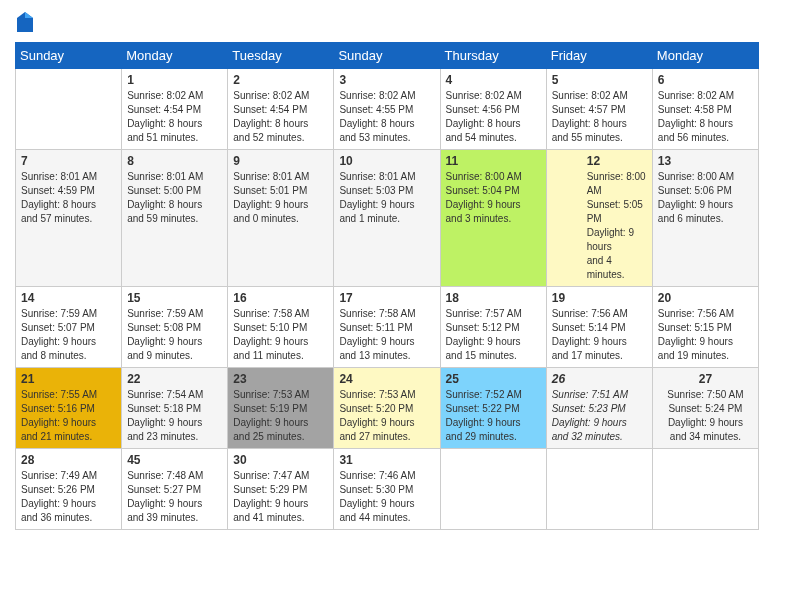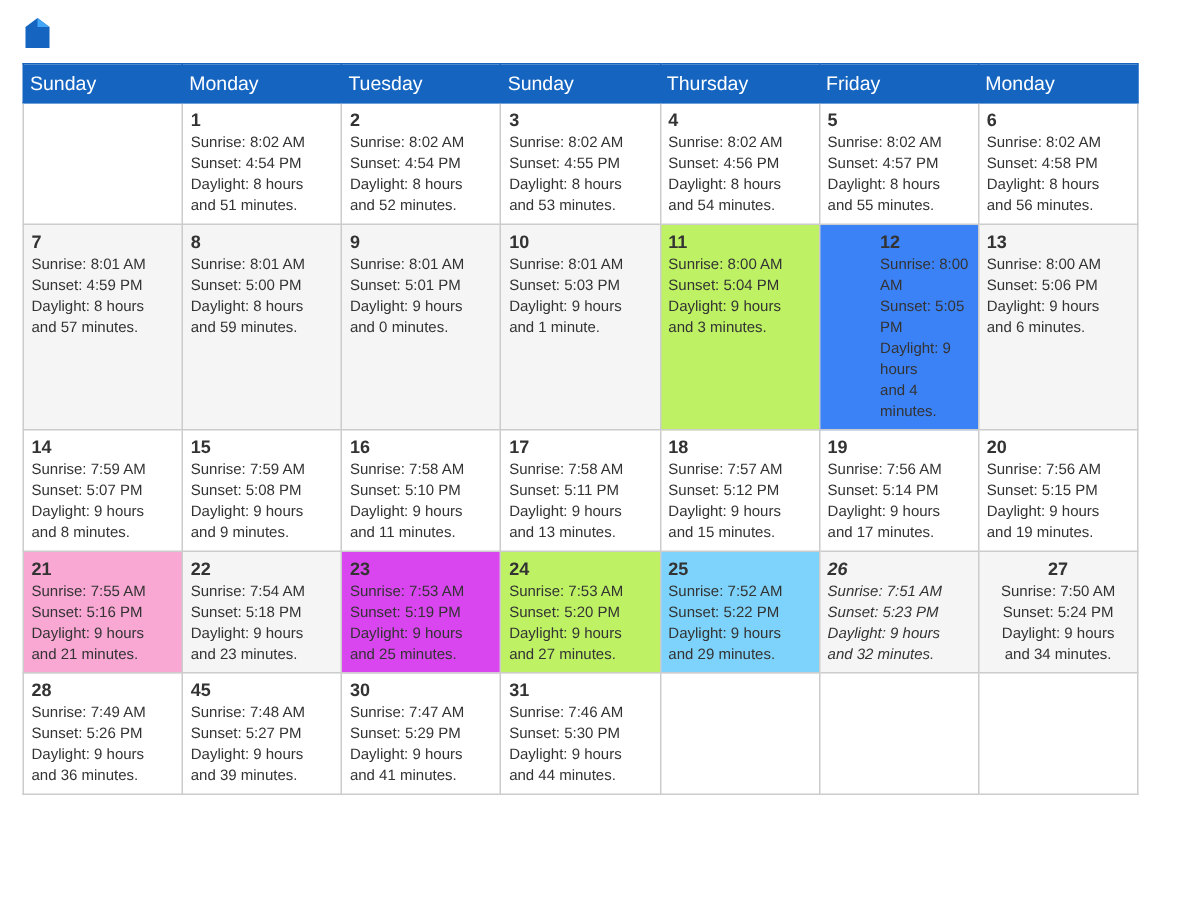--- a/index.html
+++ b/index.html
@@ -171,21 +171,21 @@
             <div class="day-info">Sunrise: 8:01 AM<br>Sunset: 5:01 PM<br>Daylight: 9 hours<br>and 0 minutes.</div>
           </td>
           <td style="background-color: rgb(245, 245, 245);">
             <span class="day-number">10</span>
             <div class="day-info">Sunrise: 8:01 AM<br>Sunset: 5:03 PM<br>Daylight: 9 hours<br>and 1 minute.</div>
           </td>
           <td style="background-color: #bef264;">
             <span class="day-number">11</span>
             <div class="day-info">Sunrise: 8:00 AM<br>Sunset: 5:04 PM<br>Daylight: 9 hours<br>and 3 minutes.</div>
           </td>
-          <td style="background-color: #3b82f6; padding-left: 40px;">
+          <td style="background-color: #fef9c3; padding-left: 40px;">
             <span class="day-number">12</span>
             <div class="day-info">Sunrise: 8:00 AM<br>Sunset: 5:05 PM<br>Daylight: 9 hours<br>and 4 minutes.</div>
           </td>
           <td style="background-color: rgb(245, 245, 245);">
             <span class="day-number">13</span>
             <div class="day-info">Sunrise: 8:00 AM<br>Sunset: 5:06 PM<br>Daylight: 9 hours<br>and 6 minutes.</div>
           </td>
         </tr>
         <tr>
           <td>
@@ -211,33 +211,33 @@
           <td>
             <span class="day-number">19</span>
             <div class="day-info">Sunrise: 7:56 AM<br>Sunset: 5:14 PM<br>Daylight: 9 hours<br>and 17 minutes.</div>
           </td>
           <td>
             <span class="day-number">20</span>
             <div class="day-info">Sunrise: 7:56 AM<br>Sunset: 5:15 PM<br>Daylight: 9 hours<br>and 19 minutes.</div>
           </td>
         </tr>
         <tr>
-          <td style="background-color: #f9a8d4;">
+          <td style="background-color: #eab308;">
             <span class="day-number">21</span>
             <div class="day-info">Sunrise: 7:55 AM<br>Sunset: 5:16 PM<br>Daylight: 9 hours<br>and 21 minutes.</div>
           </td>
           <td style="background-color: rgb(245, 245, 245);">
             <span class="day-number">22</span>
             <div class="day-info">Sunrise: 7:54 AM<br>Sunset: 5:18 PM<br>Daylight: 9 hours<br>and 23 minutes.</div>
           </td>
-          <td style="background-color: #d946ef;">
+          <td style="background-color: #a3a3a3;">
             <span class="day-number">23</span>
             <div class="day-info">Sunrise: 7:53 AM<br>Sunset: 5:19 PM<br>Daylight: 9 hours<br>and 25 minutes.</div>
           </td>
-          <td style="background-color: #bef264;">
+          <td style="background-color: #fef9c3;">
             <span class="day-number">24</span>
             <div class="day-info">Sunrise: 7:53 AM<br>Sunset: 5:20 PM<br>Daylight: 9 hours<br>and 27 minutes.</div>
           </td>
           <td style="background-color: #7dd3fc;">
             <span class="day-number">25</span>
             <div class="day-info">Sunrise: 7:52 AM<br>Sunset: 5:22 PM<br>Daylight: 9 hours<br>and 29 minutes.</div>
           </td>
           <td style="background-color: rgb(245, 245, 245); font-style: italic;">
             <span class="day-number">26</span>
             <div class="day-info">Sunrise: 7:51 AM<br>Sunset: 5:23 PM<br>Daylight: 9 hours<br>and 32 minutes.</div>

